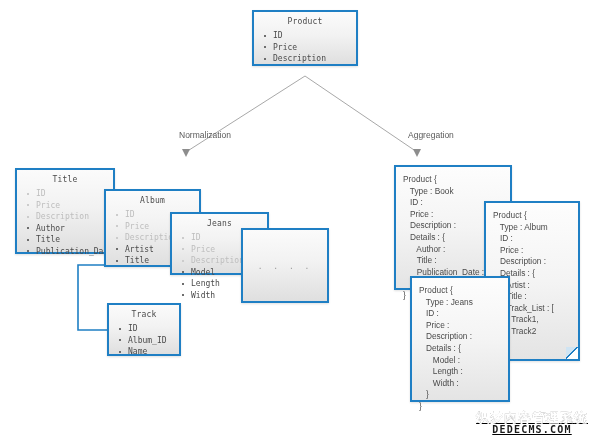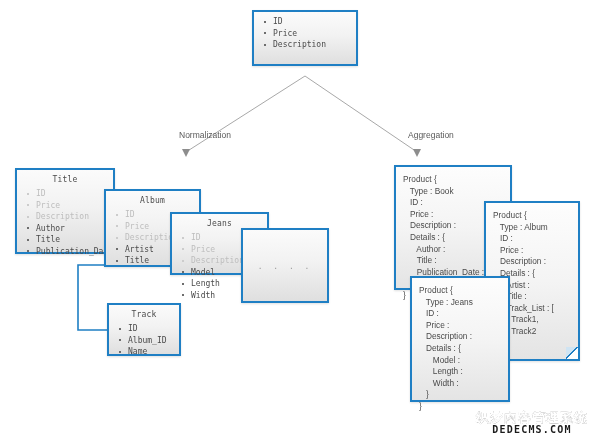--- a/index.html
+++ b/index.html
@@ -99,20 +99,21 @@
     color:#5a5a5a;
     white-space:nowrap;
   }
 
   
   #watermark{
     position:absolute;
     right:6px;bottom:4px;
     text-align:center;
     line-height:1;
+    text-decoration:underline;
   }
   #watermark .wm-cn{
     display:block;
     font-family:"DejaVu Sans", sans-serif;
     font-size:13px;
     font-weight:bold;
     color:#1b1b1b;
     letter-spacing:1px;
     -webkit-text-stroke:.4px #ffffff;
   }
@@ -137,20 +138,21 @@
 
     <path d="M305,76 L186,152" stroke="#9e9e9e" stroke-width="0.9" fill="none"></path>
     <path d="M305,76 L417,152" stroke="#9e9e9e" stroke-width="0.9" fill="none"></path>
     <polygon points="186,157 182,149 190,149" fill="#8d8d8d"></polygon>
     <polygon points="417,157 413,149 421,149" fill="#8d8d8d"></polygon>
 
     <path d="M108,265 L78,265 L78,330 L108,330" stroke="#1f7fc4" stroke-width="1.6" fill="none"></path>
   </svg>
 
   <div class="ebox" style="left:252px;top:10px;width:106px;height:56px;">
+    <div class="etitle">Product</div>
     <ul>
       <li>ID</li>
       <li>Price</li>
       <li>Description</li>
     </ul>
   </div>
 
   <div class="alabel" style="left:142px;top:130px;padding-left:37px;">Normalization</div>
   <div class="alabel" style="left:408px;top:130px;">Aggregation</div>
 

